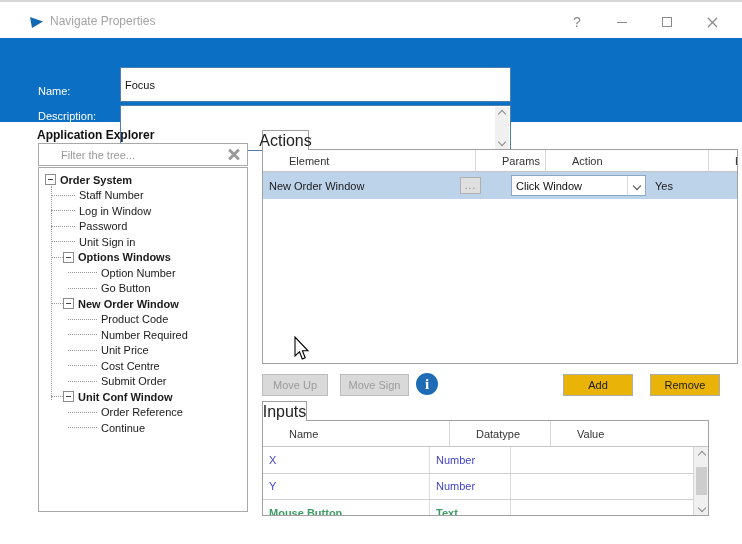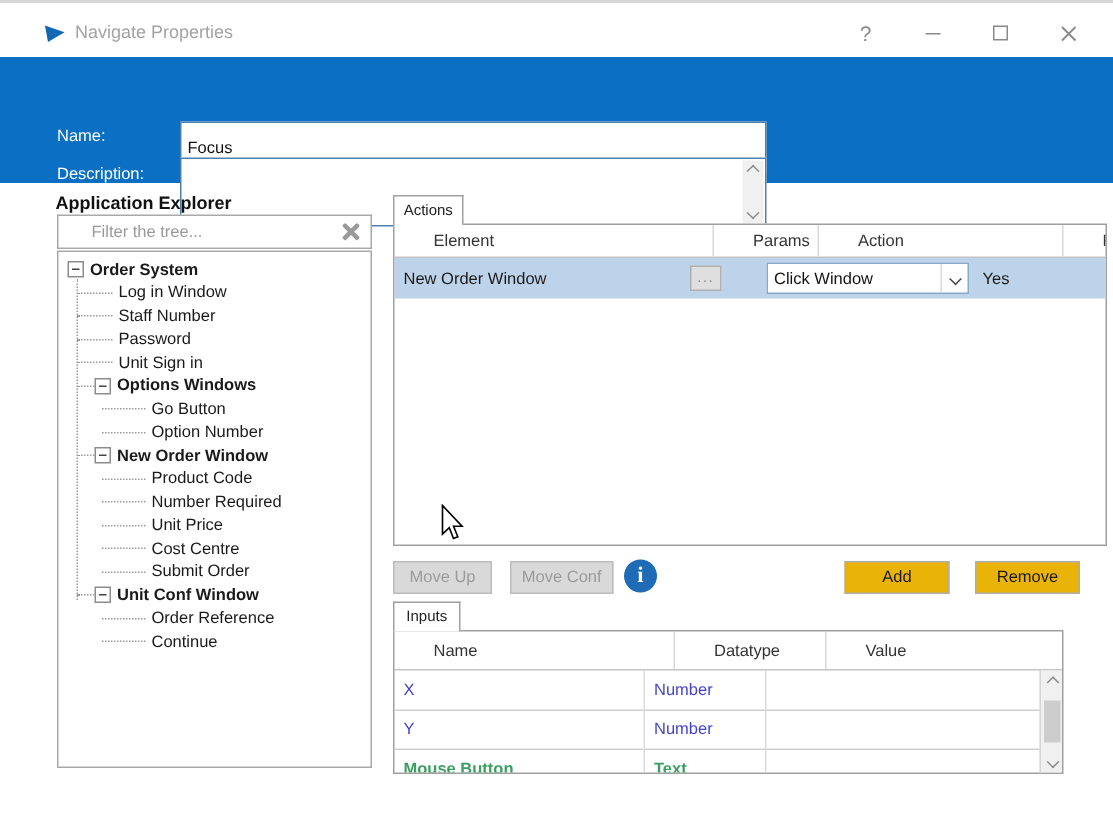--- a/index.html
+++ b/index.html
@@ -21,21 +21,21 @@
   .tb-min .bar{width:10px;height:1px;background:#8a8a8a;}
   .tb-max{left:652px;}
   .tb-max .sq{width:10px;height:10px;border:1px solid #8a8a8a;}
   .tb-close{left:697px;}
 
   
   .banner{position:absolute;left:0;top:36px;width:742px;height:84px;background:var(--banner-blue);}
   .bn-label{position:absolute;color:#fff;font-size:11px;}
   .lbl-name{left:38px;top:47px;}
   .lbl-desc{left:38px;top:72px;}
-  .name-input{position:absolute;left:120px;top:43px;width:391px;height:35px;background:#fff;border:1px solid #4f7fae;font-family:inherit;font-size:11px;padding:1px 4px;color:#111;outline:none;}
+  .name-input{position:absolute;left:120px;top:29px;width:391px;height:35px;background:#fff;border:1px solid #4f7fae;font-family:inherit;font-size:11px;padding:1px 4px;color:#111;outline:none;}
   .desc-box{position:absolute;left:120px;top:67px;width:391px;height:46px;background:#fff;border:1px solid #4f7fae;}
   .v-scroll{position:absolute;right:1px;top:1px;bottom:1px;width:14px;background:#f0f0f0;display:flex;flex-direction:column;justify-content:space-between;align-items:center;padding:4px 0;}
   .chev{width:6px;height:6px;border-right:1px solid #8a8a8a;border-bottom:1px solid #8a8a8a;}
   .chev.up{transform:rotate(-135deg);}
   .chev.down{transform:rotate(45deg);}
 
   
   .ax-title{position:absolute;left:37px;top:126px;font-size:12px;font-weight:bold;color:#111;}
   .filter-box{position:absolute;left:38px;top:141px;width:210px;height:23px;border:1px solid #a9a9a9;background:#fff;}
   .filter-input{position:absolute;left:2px;top:2px;width:175px;height:17px;border:none;outline:none;font-family:inherit;font-size:11px;color:#444;padding-left:20px;}
@@ -53,21 +53,21 @@
   .tree-row.depth2{padding-left:29px;}
   .stub{height:8px;border-bottom:1px dotted #9a9a9a;align-self:flex-start;margin-top:0;}
   .depth1 .stub{width:24px;}
   .depth2 .stub{width:29px;}
   .stub.short{width:12px;}
   .expander{width:11px;height:11px;border:1px solid #8c8c8c;background:#fff;display:flex;align-items:center;justify-content:center;flex:0 0 auto;}
   .expander::before{content:"";width:5px;height:1px;background:#444;}
   .tree-label{margin-left:4px;}
 
   
-  .tab{position:absolute;background:#fff;border:1px solid #a0a0a0;border-bottom:none;display:flex;align-items:center;justify-content:center;font-size:10px;color:#222;z-index:3;}
+  .tab{position:absolute;background:#fff;border:1px solid #a0a0a0;border-bottom:none;display:flex;align-items:center;justify-content:center;font-size:16px;color:#222;z-index:3;}
   .tab-actions{left:262px;top:128px;width:47px;height:20px;}
   .tab-inputs{left:262px;top:399px;width:45px;height:20px;}
 
   
   .actions-table{position:absolute;left:262px;top:147px;width:476px;height:215px;border:1px solid #a0a0a0;background:#fff;}
   .at-header{display:flex;height:22px;border-bottom:1px solid #c4c4c4;}
   .hcell{display:flex;align-items:center;padding-left:6px;color:#333;border-right:1px solid #d8d8d8;overflow:hidden;white-space:nowrap;margin-left:20px;}
   .hcell:last-child{border-right:none;}
   .c-element{width:193px;}
   .c-params{width:50px;}
@@ -157,46 +157,46 @@
   </div>
   <div class="tree-box">
     <div class="tree-spine"></div>
     <div id="tree-items">
         <div class="tree-row depth0 bold">
           <span class="expander"></span>
           <span class="tree-label">Order System</span>
         </div>
         <div class="tree-row depth1">
           <span class="stub"></span>
+          <span class="tree-label">Staff Number</span>
+        </div>
+        <div class="tree-row depth1">
+          <span class="stub"></span>
           <span class="tree-label">Log in Window</span>
-        </div>
-        <div class="tree-row depth1">
-          <span class="stub"></span>
-          <span class="tree-label">Staff Number</span>
         </div>
         <div class="tree-row depth1">
           <span class="stub"></span>
           <span class="tree-label">Password</span>
         </div>
         <div class="tree-row depth1">
           <span class="stub"></span>
           <span class="tree-label">Unit Sign in</span>
         </div>
         <div class="tree-row depth1 bold">
           <span class="stub short"></span>
           <span class="expander"></span>
           <span class="tree-label">Options Windows</span>
         </div>
         <div class="tree-row depth2">
           <span class="stub"></span>
+          <span class="tree-label">Option Number</span>
+        </div>
+        <div class="tree-row depth2">
+          <span class="stub"></span>
           <span class="tree-label">Go Button</span>
-        </div>
-        <div class="tree-row depth2">
-          <span class="stub"></span>
-          <span class="tree-label">Option Number</span>
         </div>
         <div class="tree-row depth1 bold">
           <span class="stub short"></span>
           <span class="expander"></span>
           <span class="tree-label">New Order Window</span>
         </div>
         <div class="tree-row depth2">
           <span class="stub"></span>
           <span class="tree-label">Product Code</span>
         </div>
@@ -251,21 +251,21 @@
           <span class="combo-arrow">
               <span class="chev down"></span>
             </span>
         </div>
       </div>
       <div class="rcell c-inputs">Yes</div>
     </div>
   </div>
 
   <button class="btn btn-disabled btn-moveup">Move Up</button>
-  <button class="btn btn-disabled btn-movedown">Move Conf</button>
+  <button class="btn btn-disabled btn-movedown">Move Sign</button>
   <div class="info-icon">i</div>
   <button class="btn btn-normal btn-add">Add</button>
   <button class="btn btn-normal btn-remove">Remove</button>
 
   <div class="tab tab-inputs">Inputs</div>
   <div class="inputs-table">
     <div class="it-header">
       <div class="hcell ic-name">Name</div>
       <div class="hcell ic-datatype">Datatype</div>
       <div class="hcell ic-value">Value</div>

